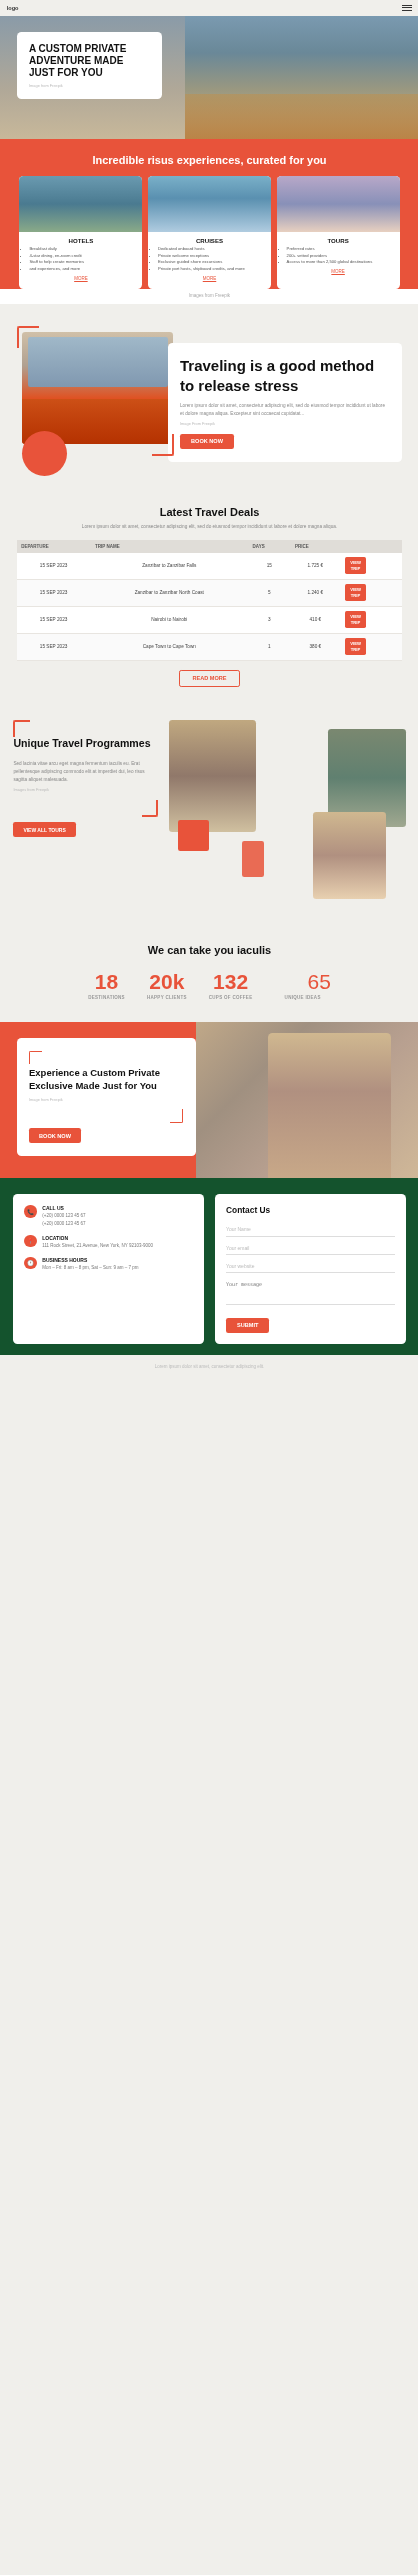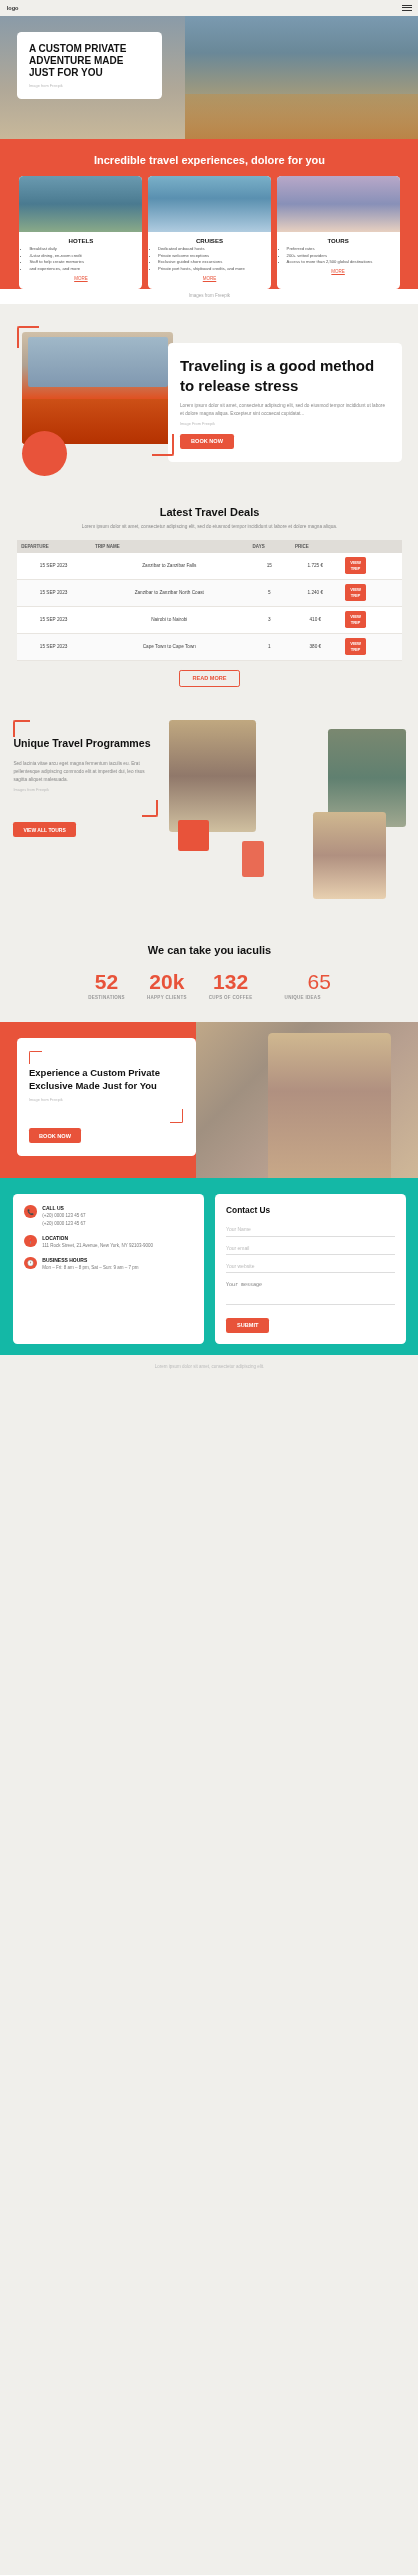--- a/index.html
+++ b/index.html
@@ -86,21 +86,21 @@
   <div style="position:absolute;right:0;top:0;width:234px;height:123px;background:linear-gradient(180deg,#7a9ab0 0%,#6a8898 30%,#9a9880 60%,#c8b890 100%);border-radius:0;"></div>
 
   <div style="position:absolute;right:0;bottom:0;width:234px;height:45px;background:linear-gradient(180deg,rgba(200,140,60,0.4) 0%,rgba(180,110,40,0.7) 100%);"></div>
   <div class="hero-content">
     <div style="font-size:10px;font-weight:900;line-height:1.2;color:#111;text-transform:uppercase;">A CUSTOM PRIVATE ADVENTURE MADE JUST FOR YOU</div>
     <div style="font-size:3.9px;color:#bbb;margin-top:3.3px;">Image from Freepik</div>
   </div>
 </div>
 
 <div style="background:#e8533a;padding:15.6px 11px 0;text-align:center;">
-  <h2 style="color:white;font-size:11px;font-weight:800;margin-bottom:10px;">Incredible travel experiences, dolore for you</h2>
+  <h2 style="color:white;font-size:11px;font-weight:800;margin-bottom:10px;">Incredible risus experiences, curated for you</h2>
   <div style="display:flex;gap:5.6px;justify-content:center;">
 
     <div style="background:white;border-radius:4.5px;overflow:hidden;flex:1;max-width:123px;padding-bottom:7.8px;">
       <div style="width:100%;height:56px;background:linear-gradient(180deg,#6a9ab0 0%,#4a7a90 50%,#8aaa88 100%);"></div>
       <h3 style="font-size:6.1px;font-weight:800;text-align:center;margin:4.5px 0 2.2px;text-transform:uppercase;color:#111;">HOTELS</h3>
       <ul style="list-style:disc;padding-left:10px;font-size:4.2px;color:#555;line-height:1.6;text-align:left;">
         <li>Breakfast daily</li>
         <li>4-star dining, en-room credit</li>
         <li>Staff to help create memories</li>
         <li>and experiences, and more</li>
@@ -240,21 +240,21 @@
       <div style="position:absolute;top:100px;left:8.4px;width:31px;height:31px;background:#e8533a;border-radius:2.2px;z-index:2;"></div>
       <div style="position:absolute;bottom:22px;left:73px;width:22px;height:36px;background:#e8533a;border-radius:2.2px;z-index:2;opacity:0.85;"></div>
     </div>
   </div>
 </div>
 
 <div style="background:#f0efeb;padding:16.7px 11px 22px;text-align:center;">
   <h2 style="font-size:11px;font-weight:800;color:#111;margin-bottom:15.6px;">We can take you iaculis</h2>
   <div style="display:flex;justify-content:center;gap:22px;">
     <div style="text-align:center;">
-      <div style="font-size:21px;font-weight:900;color:#e8533a;line-height:1;">52</div>
+      <div style="font-size:21px;font-weight:900;color:#e8533a;line-height:1;">18</div>
       <div style="font-size:4.5px;color:#999;text-transform:uppercase;margin-top:2.2px;font-weight:700;letter-spacing:0.3px;">DESTINATIONS</div>
     </div>
     <div style="text-align:center;">
       <div style="font-size:21px;font-weight:900;color:#e8533a;line-height:1;">20k</div>
       <div style="font-size:4.5px;color:#999;text-transform:uppercase;margin-top:2.2px;font-weight:700;letter-spacing:0.3px;">HAPPY CLIENTS</div>
     </div>
     <div style="text-align:center;">
       <div style="font-size:21px;font-weight:900;color:#e8533a;line-height:1;">132</div>
       <div style="font-size:4.5px;color:#999;text-transform:uppercase;margin-top:2.2px;font-weight:700;letter-spacing:0.3px;">CUPS OF COFFEE</div>
     </div>
@@ -276,21 +276,21 @@
     
     <div style="width:13.4px;height:13.4px;border-top:1.7px solid #e8533a;border-left:1.7px solid #e8533a;border-radius:1.7px 0 0 0;margin-bottom:3.3px;"></div>
     <h2 style="font-size:9.5px;font-weight:900;color:#111;margin-bottom:4.5px;line-height:1.3;">Experience a Custom Private Exclusive Made Just for You</h2>
     <div style="font-size:3.9px;color:#bbb;margin-bottom:7.8px;">Image from Freepik</div>
     
     <div style="width:13.4px;height:13.4px;border-bottom:1.7px solid #e8533a;border-right:1.7px solid #e8533a;border-radius:0 0 1.7px 0;margin-left:auto;margin-bottom:5.6px;"></div>
     <button style="background:#e8533a;color:white;border:none;padding:4.5px 10px;border-radius:2.2px;font-size:5.6px;font-weight:700;cursor:pointer;text-transform:uppercase;">BOOK NOW</button>
   </div>
 </div>
 
-<div style="background:#14b8a6;padding:16.7px 13.4px 11px;">
+<div style="background:#14532d;padding:16.7px 13.4px 11px;">
   <div style="display:flex;gap:11px;">
 
     <div style="flex:1;background:white;border-radius:4.5px;padding:11px;">
 
       <div style="display:flex;gap:5.6px;align-items:flex-start;margin-bottom:7.8px;">
         <div style="width:12.3px;height:12.3px;background:#e8533a;border-radius:50%;display:flex;align-items:center;justify-content:center;flex-shrink:0;font-size:5.6px;color:white;">📞</div>
         <div>
           <div style="font-size:5px;font-weight:800;color:#111;text-transform:uppercase;margin-bottom:1.1px;">CALL US</div>
           <div style="font-size:4.5px;color:#777;line-height:1.6;">
             <span style="white-space:pre-line;">(+20) 0000 123 45 67

